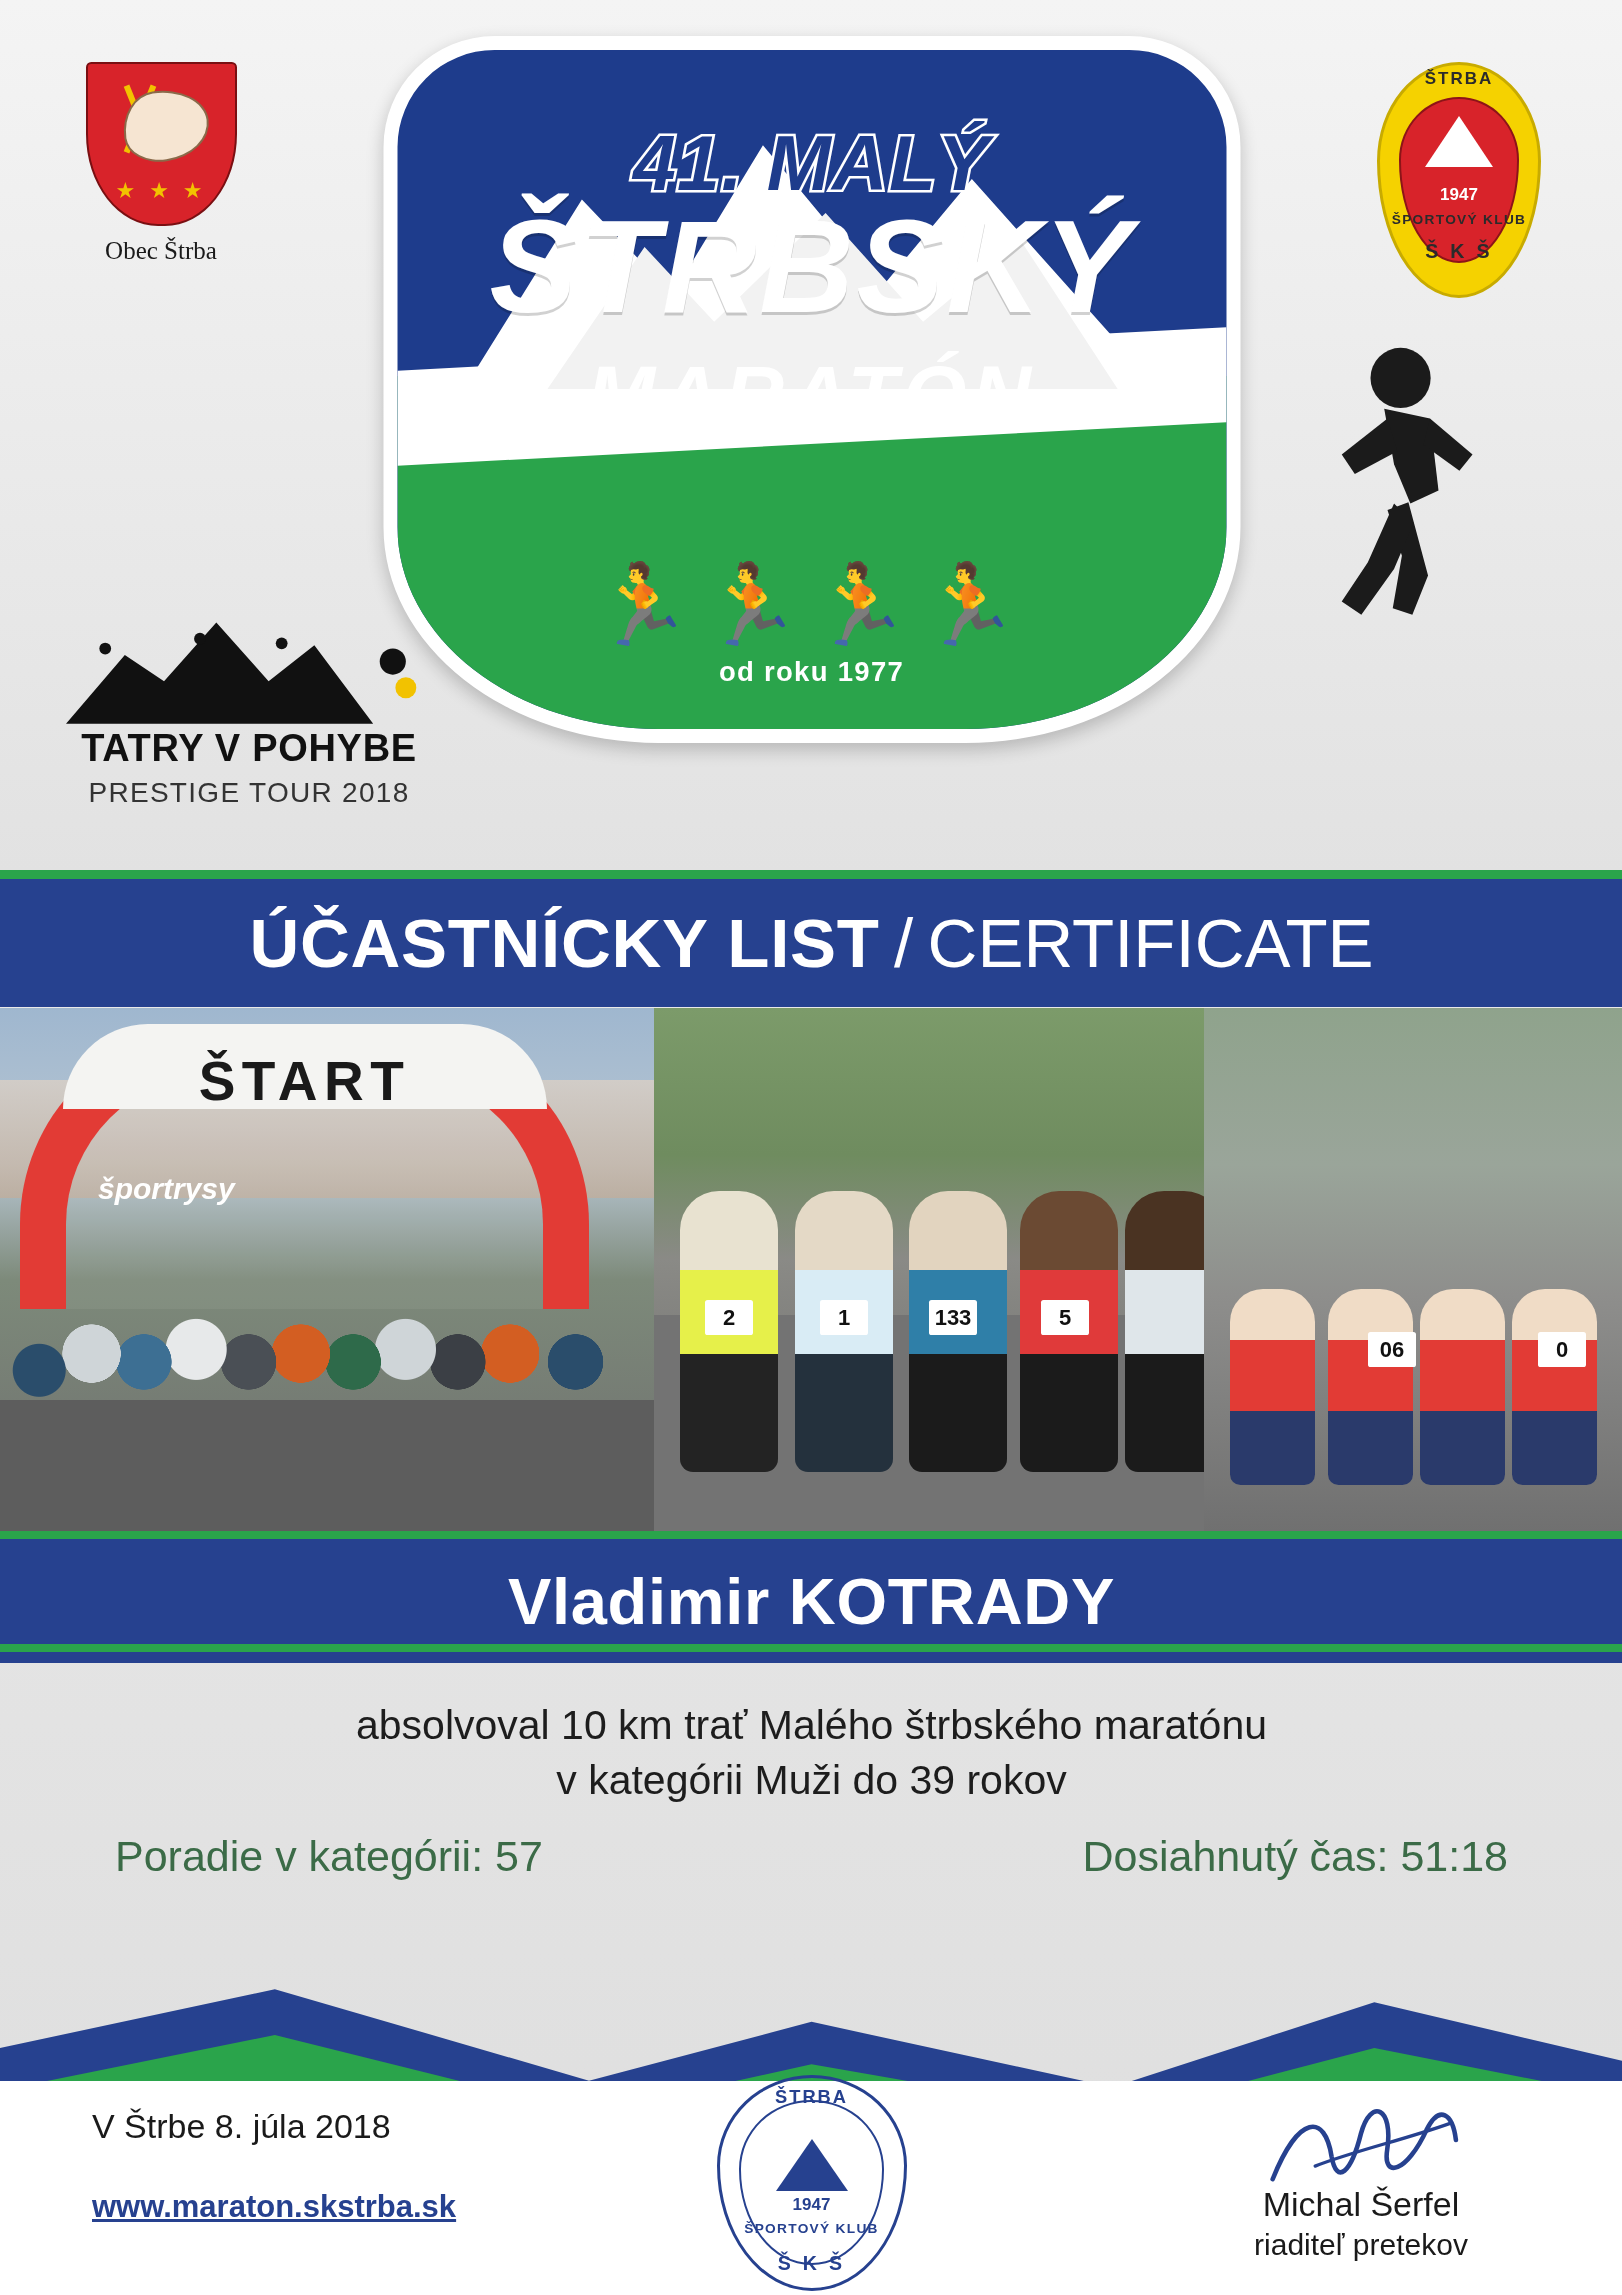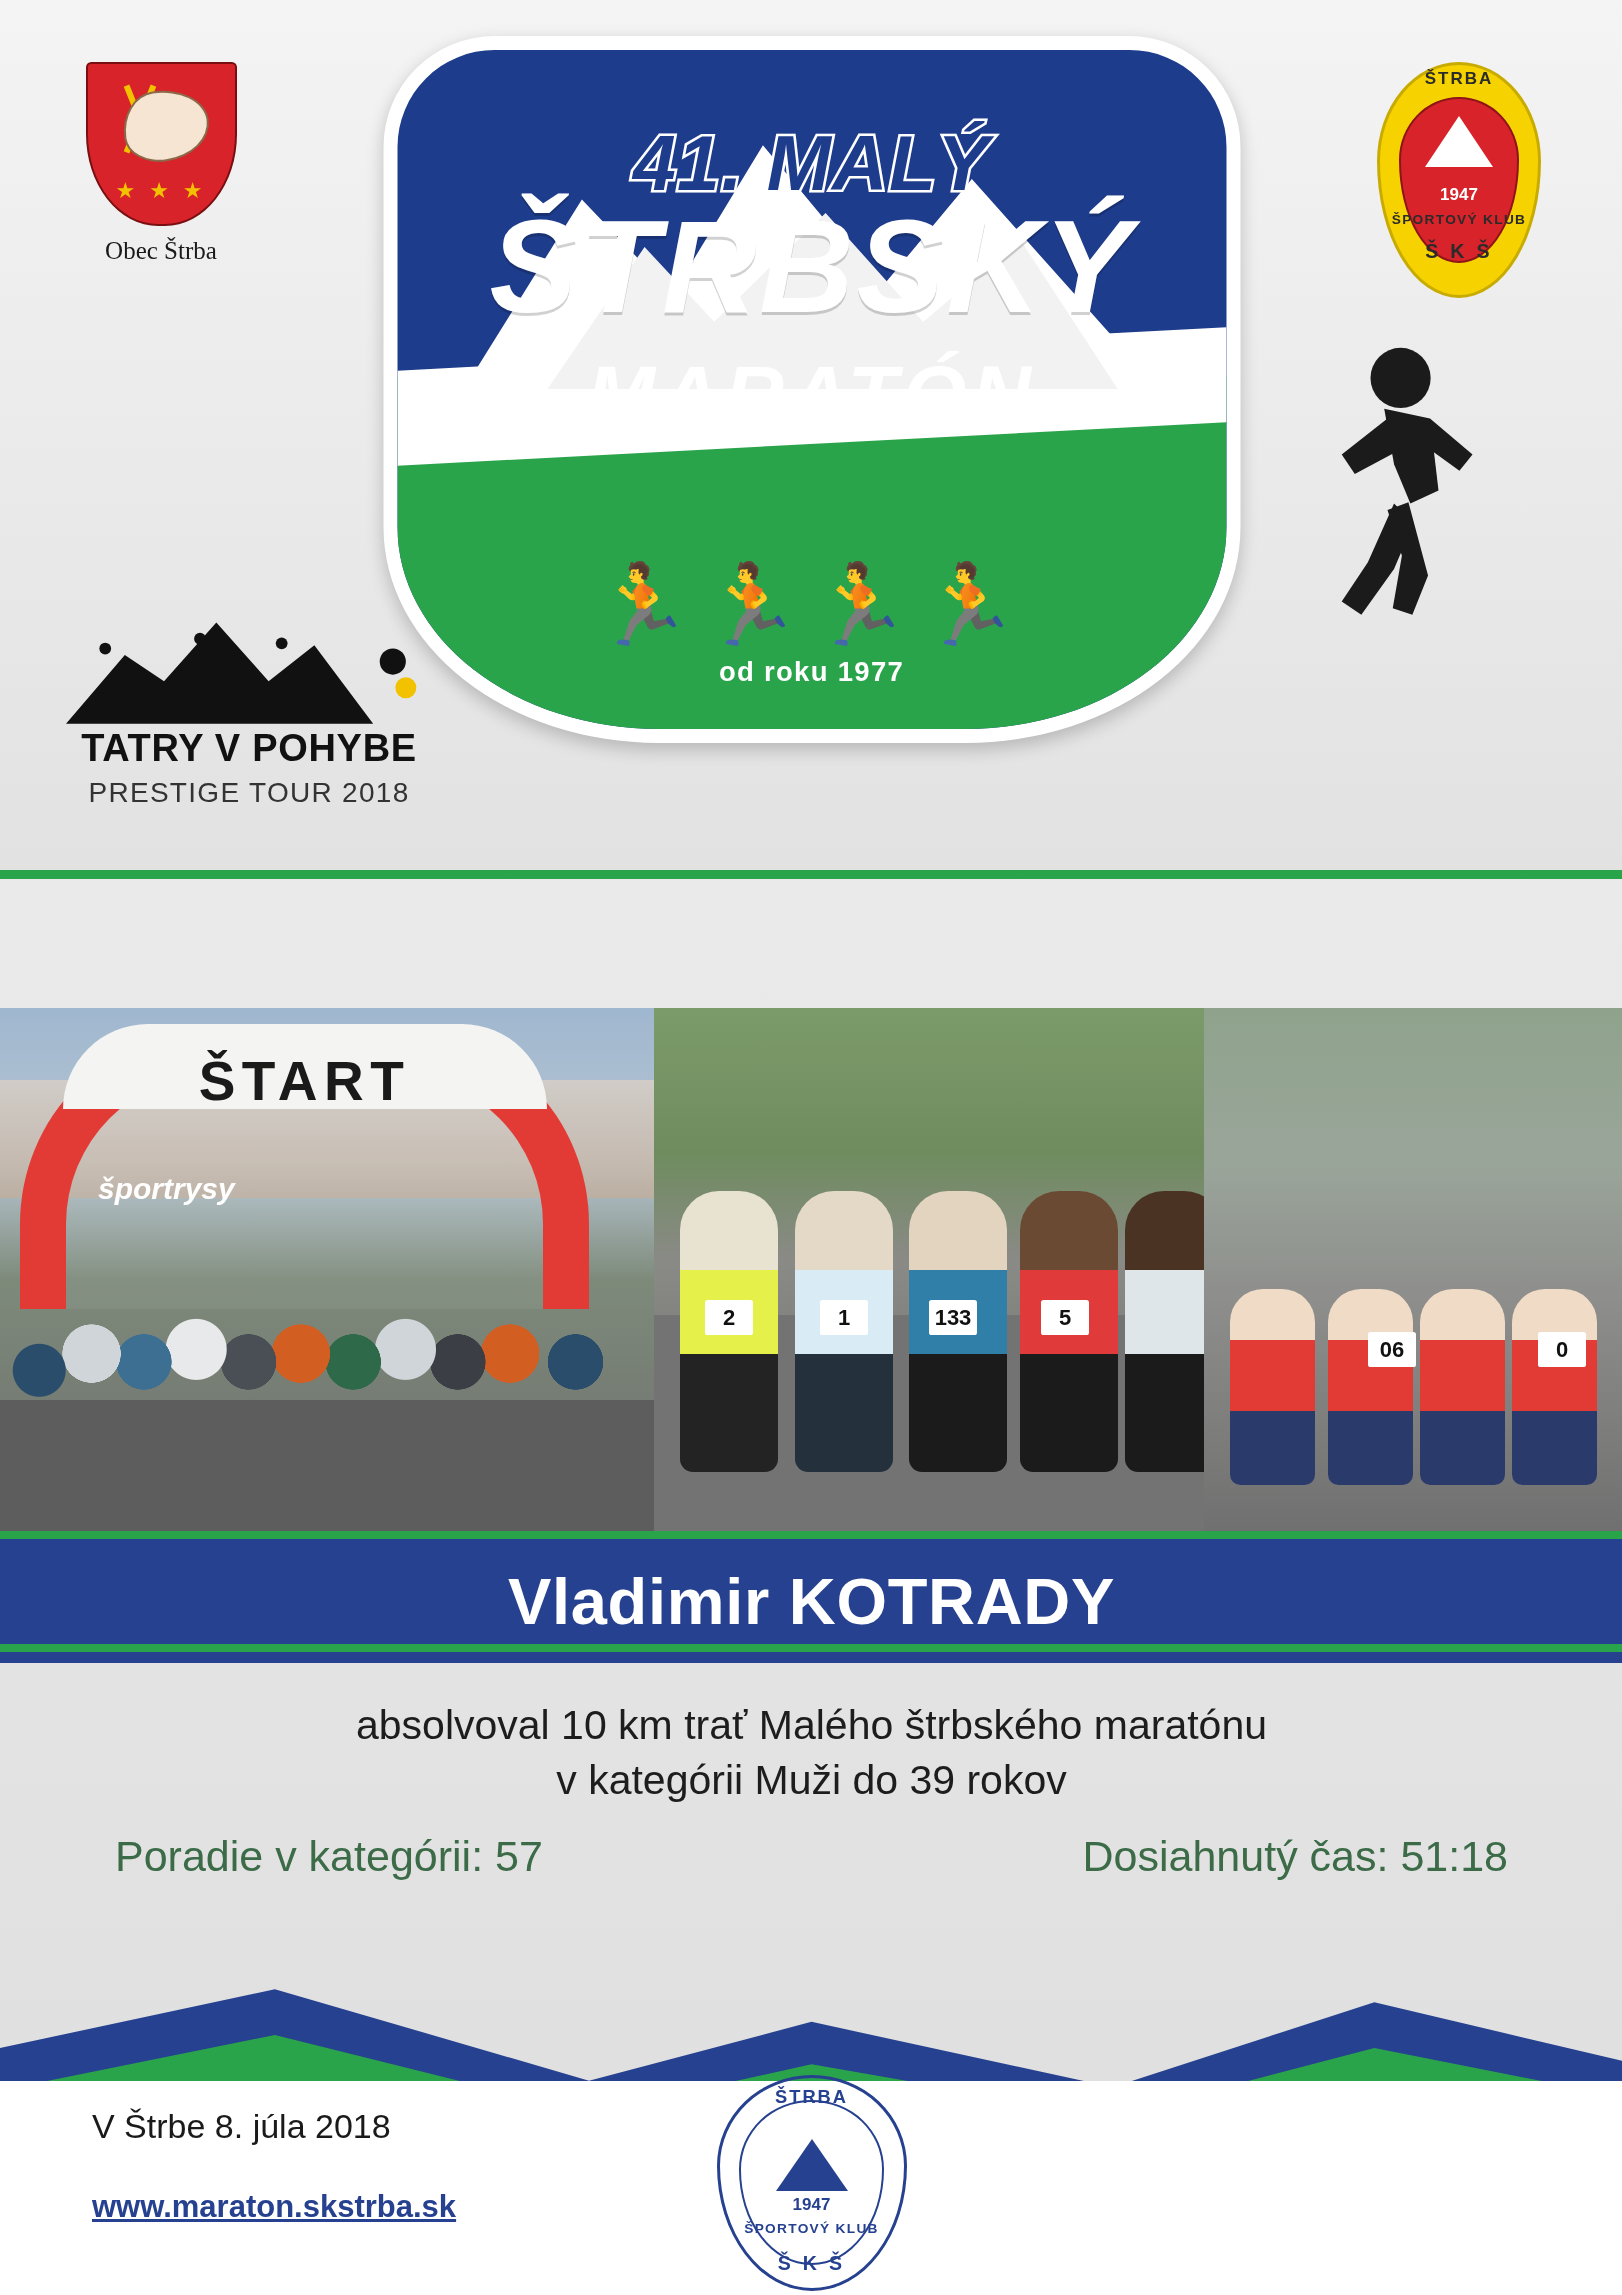--- a/index.html
+++ b/index.html
@@ -673,20 +673,25 @@
           <path d="M255 120 L320 175 L300 200 L245 160 Z" fill="#1b1b1b"></path>
           <path d="M190 120 L120 175 L140 205 L205 170 Z" fill="#1b1b1b"></path>
           <path d="M222 248 L252 360 L228 420 L198 410 L212 330 L190 260 Z" fill="#1b1b1b"></path>
           <path d="M200 250 L160 340 L120 400 L150 420 L200 350 L230 280 Z" fill="#1b1b1b"></path>
         </svg>
       </div>
     </div>
   </div>
 
   <div class="green-line-top"></div>
+  <div class="title-bar">
+    <span class="t1">ÚČASTNÍCKY LIST</span>
+    <span class="t-sep">/</span>
+    <span class="t2">CERTIFICATE</span>
+  </div>
 
   <div class="photos">
 
     <div class="photo p1">
       <div class="p1-houses"></div>
       <div class="p1-arch"></div>
       <div class="p1-arch-white"></div>
       <div class="p1-start">ŠTART</div>
       <div class="p1-sportrysy">športrysy</div>
       <div class="p1-road"></div>
@@ -753,16 +758,26 @@
     <div class="footer-seal">
       <div class="seal-shape"></div>
       <div class="seal-inner"></div>
       <div class="seal-mtn"></div>
       <div class="seal-t seal-top">ŠTRBA</div>
       <div class="seal-t seal-year">1947</div>
       <div class="seal-t seal-mid">ŠPORTOVÝ KLUB</div>
       <div class="seal-t seal-bot">Š K Š</div>
     </div>
 
+    <div class="sign">
+      <div class="sign-mark">
+        <svg width="216" height="105" viewBox="0 0 330 160">
+          <path d="M30 130 C70 30, 110 30, 120 95 C128 140, 150 120, 165 60 C180 5, 215 20, 205 85 C198 130, 235 120, 265 55 C285 15, 305 30, 310 70" fill="none" stroke="#26418f" stroke-width="7" stroke-linecap="round"></path>
+          <path d="M95 110 C150 88, 230 70, 300 45" fill="none" stroke="#26418f" stroke-width="5" stroke-linecap="round"></path>
+        </svg>
+      </div>
+      <div class="sign-name">Michal Šerfel</div>
+      <div class="sign-role">riaditeľ pretekov</div>
+    </div>
   </div>
 
 </div>
 
 
 </body></html>

